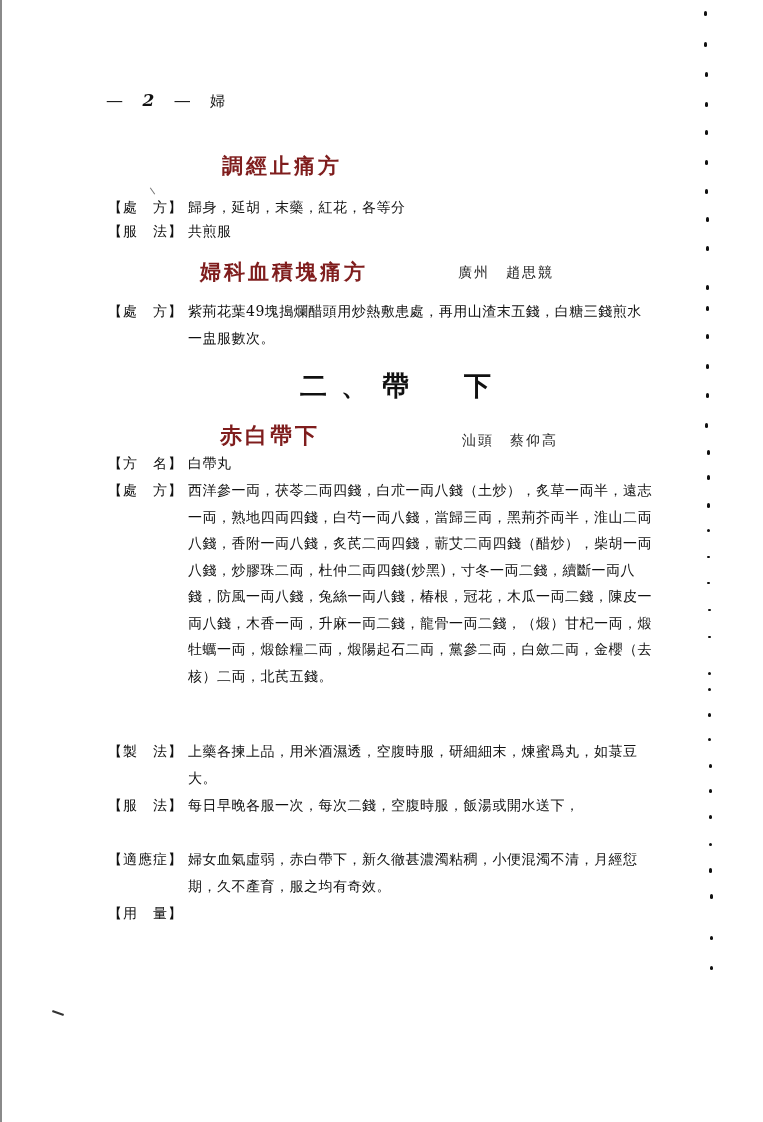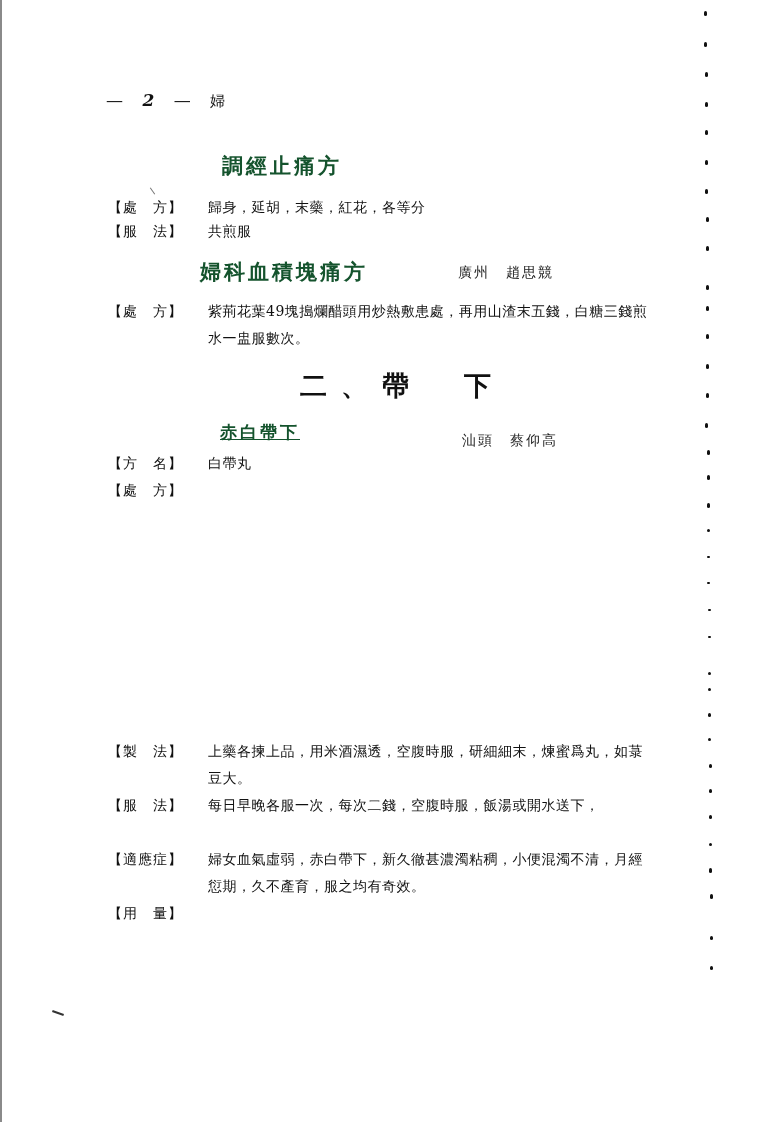--- a/index.html
+++ b/index.html
@@ -15,28 +15,28 @@
   .edge-dot {
     position: absolute; width: 3px; height: 5px; border-radius: 2px; background: #111;
   }
   .page-header {
     position: absolute; left: 106px; top: 90px; font-size: 17px; letter-spacing: 2px;
   }
   .page-header .pnum { font-weight: bold; font-style: italic; margin: 0 10px; }
   .page-header .sec { font-size: 15px; margin-left: 10px; }
 
   .title {
-    position: absolute; font-weight: bold; letter-spacing: 3px; color: #14532d;
+    position: absolute; font-weight: bold; letter-spacing: 3px; color: #7f1d1d;
   }
   .author { position: absolute; font-size: 14px; letter-spacing: 2px; color: #222; }
   .row { position: absolute; left: 108px; width: 545px; font-size: 14px; line-height: 26.5px; }
   .row .lbl {
     position: absolute; left: 0; top: 0; width: 98px; white-space: nowrap; letter-spacing: 1px;
   }
-  .row .val { margin-left: 100px; letter-spacing: 0.5px; }
+  .row .val { margin-left: 80px; letter-spacing: 0.5px; }
   .section-heading {
     position: absolute; left: 300px; top: 368px; font-size: 27px; font-weight: bold;
     letter-spacing: 14px; font-family: "DejaVu Sans", "Liberation Sans", sans-serif;
   }
   .speck { position: absolute; background: #333; }
 </style>
 </head>
 <body>
 
 <div class="left-rule"></div>
@@ -98,29 +98,30 @@
 
 <div class="title" style="left:200px;top:258px;font-size:21px;">婦科血積塊痛方</div>
 <div class="author" style="left:458px;top:264px">廣州　趙思競</div>
 <div class="row" style="top:298px">
   <span class="lbl">【處　方】</span>
   <div class="val">紫荊花葉49塊搗爛醋頭用炒熱敷患處，再用山渣末五錢，白糖三錢煎水一盅服數次。</div>
 </div>
 
 <div class="section-heading">二、帶　下</div>
 
-<div class="title" style="left:220px;top:421px;font-size:17px;text-decoration:underline;">赤白帶下</div>
+<div class="title" style="left:220px;top:421px;font-size:22px;">赤白帶下</div>
 <div class="author" style="left:462px;top:432px">汕頭　蔡仰高</div>
 
 <div class="row" style="top:450px">
   <span class="lbl">【方　名】</span>
   <div class="val">白帶丸</div>
 </div>
 <div class="row" style="top:477px">
   <span class="lbl">【處　方】</span>
+  <div class="val">西洋參一両，茯苓二両四錢，白朮一両八錢（土炒），炙草一両半，遠志一両，熟地四両四錢，白芍一両八錢，當歸三両，黑荊芥両半，淮山二両八錢，香附一両八錢，炙芪二両四錢，蘄艾二両四錢（醋炒），柴胡一両八錢，炒膠珠二両，杜仲二両四錢(炒黑)，寸冬一両二錢，續斷一両八錢，防風一両八錢，兔絲一両八錢，椿根，冠花，木瓜一両二錢，陳皮一両八錢，木香一両，升麻一両二錢，龍骨一両二錢，（煅）甘杞一両，煅牡蠣一両，煅餘糧二両，煅陽起石二両，黨參二両，白斂二両，金櫻（去核）二両，北芪五錢。</div>
 </div>
 <div class="row" style="top:738px">
   <span class="lbl">【製　法】</span>
   <div class="val">上藥各揀上品，用米酒濕透，空腹時服，研細細末，煉蜜爲丸，如菉豆大。</div>
 </div>
 <div class="row" style="top:792px">
   <span class="lbl">【服　法】</span>
   <div class="val">每日早晚各服一次，每次二錢，空腹時服，飯湯或開水送下，</div>
 </div>
 <div class="row" style="top:846px">

